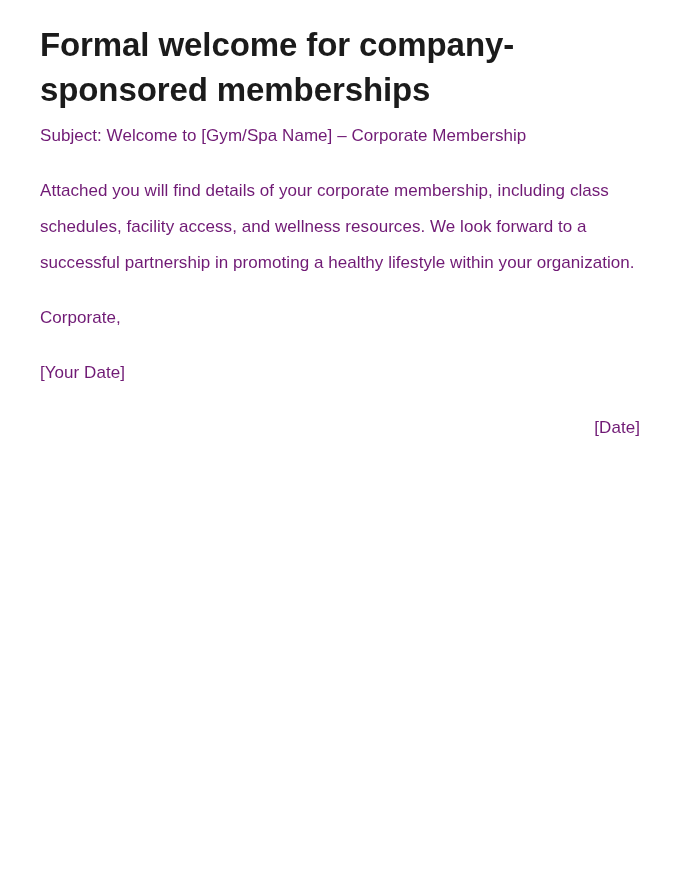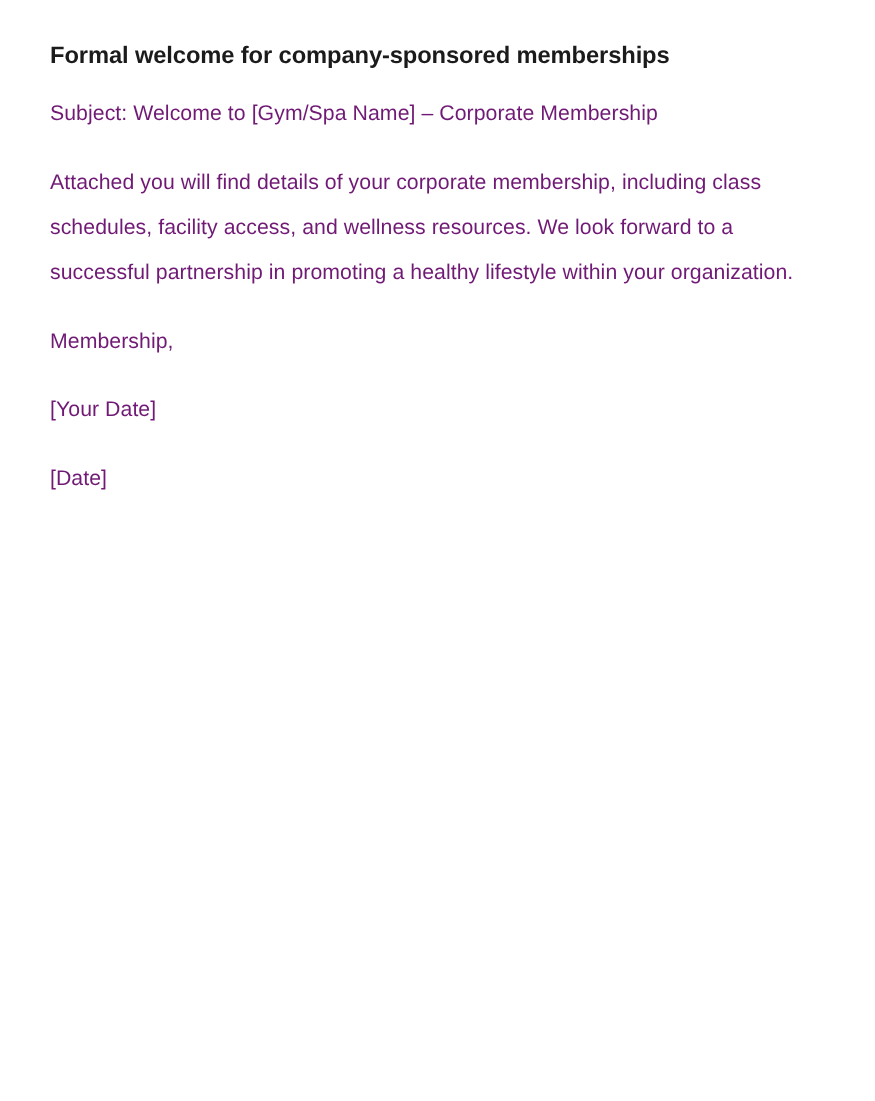--- a/index.html
+++ b/index.html
@@ -19,59 +19,60 @@
     box-sizing: border-box;
     width: 700px;
     min-height: 881px;
     background: #ffffff;
     padding: 22px 60px 24px 40px;
   }
   .doc-title {
     margin: 0 0 6px 0;
     padding: 0;
     font-family: "Liberation Sans Narrow", "Liberation Sans", "DejaVu Sans Condensed", sans-serif;
-    font-size: 19px;
+    font-size: 33px;
     line-height: 45px;
     font-weight: 700;
     letter-spacing: -0.1px;
     color: #1b1b1b;
     max-width: 520px;
   }
   .doc-body {
     max-width: 600px;
   }
   .para {
     margin: 0 0 19px 0;
     padding: 0;
     font-size: 17px;
     line-height: 36px;
     font-weight: 400;
     color: #701a75;
     letter-spacing: 0.05px;
   }
   .para:last-child {
     margin-bottom: 0;
+    text-align: right;
   }
 </style>
 </head>
 <body>
 
 <div class="page">
 
   <h1 class="doc-title">Formal welcome for company-sponsored memberships</h1>
 
   <div class="doc-body">
 
     <p class="para">Subject: Welcome to [Gym/Spa Name] – Corporate Membership</p>
 
 
 
     <p class="para">Attached you will find details of your corporate membership, including class schedules, facility access, and wellness resources. We look forward to a successful partnership in promoting a healthy lifestyle within your organization.</p>
 
-    <p class="para">Membership,</p>
+    <p class="para">Corporate,</p>
 
     <p class="para">[Your Date]</p>
 
 
 
     <p class="para">[Date]</p>
 
   </div>
 </div>
 

